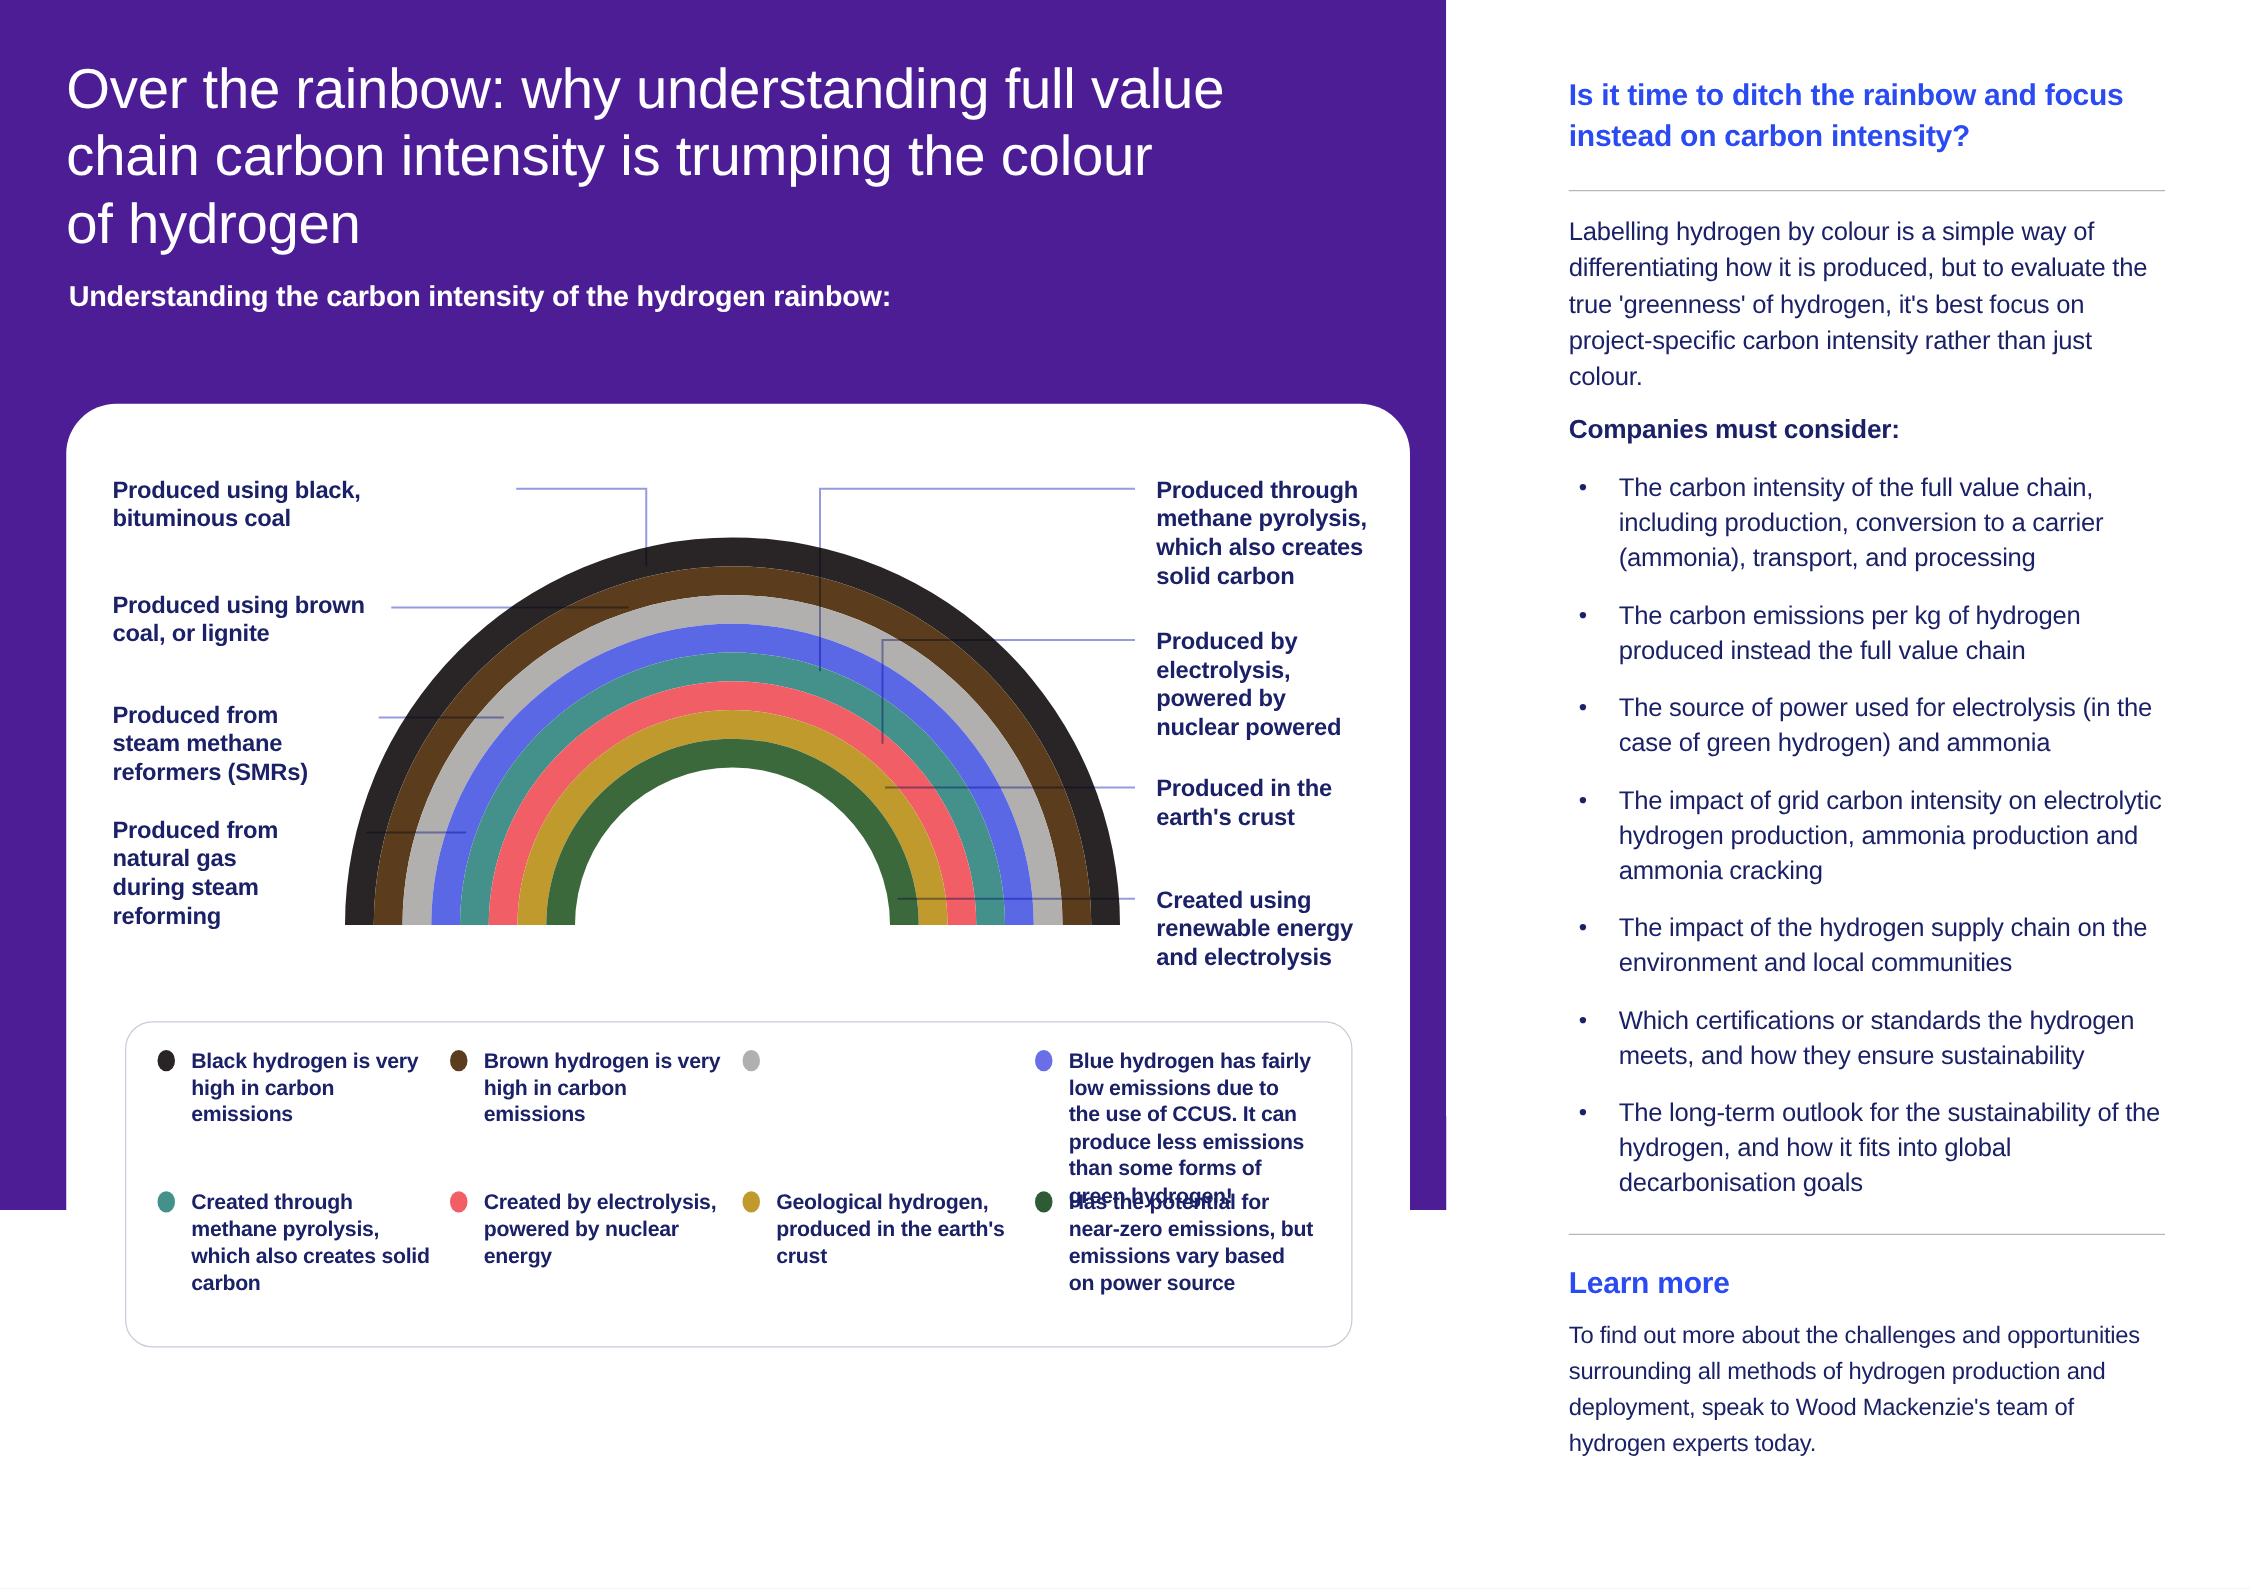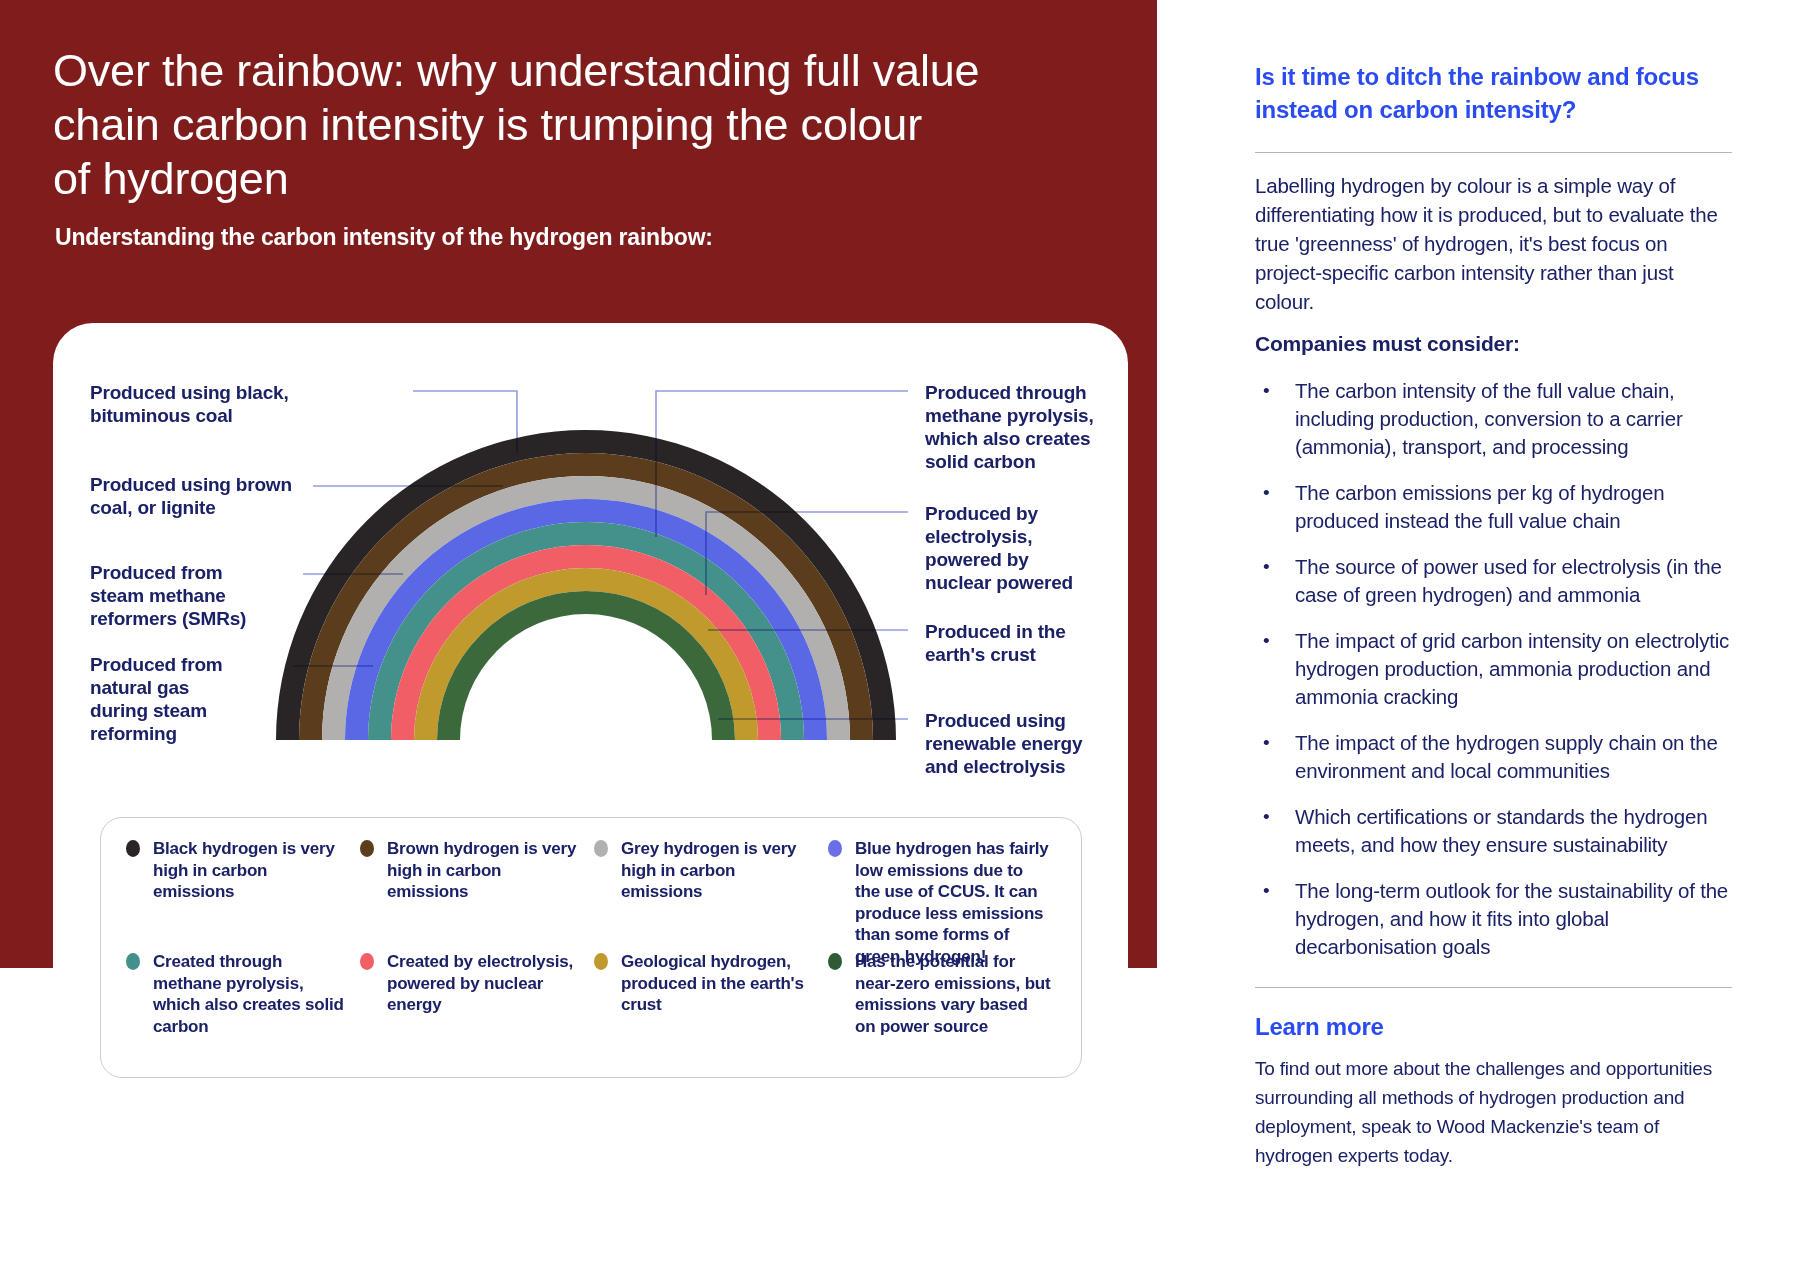--- a/index.html
+++ b/index.html
@@ -3,21 +3,21 @@
 <meta charset="utf-8">
 <style>
   html,body{margin:0;padding:0;background:#e8e8e8;}
   *{box-sizing:border-box;}
   .stage{
     position:relative;width:1800px;height:1271px;overflow:hidden;
     font-family:"Liberation Sans",sans-serif;background:#ffffff;
     letter-spacing:-0.2px;
   }
   
-  .blue-panel{position:absolute;left:0;top:0;width:1157px;height:968px;background:#7f1d1d;}
+  .blue-panel{position:absolute;left:0;top:0;width:1157px;height:968px;background:#4c1d95;}
   .main-title{position:absolute;left:53px;top:44px;width:990px;color:#ffffff;
     font-size:45px;line-height:54px;font-weight:400;}
   .subtitle{position:absolute;left:55px;top:224px;color:#ffffff;font-size:23px;font-weight:700;}
   
   .card{position:absolute;left:53px;top:323px;width:1075px;height:795px;background:#ffffff;border-radius:40px;padding-left:46px;}
   .rainbow-svg{position:absolute;left:0;top:0;width:1075px;height:795px;}
   .connectors{mix-blend-mode:multiply;}
   .connectors path{fill:none;stroke:#959CDC;stroke-width:1.6px;}
   .arc-label{position:absolute;color:#1B2167;font-size:19px;line-height:23px;font-weight:600;}
   .arc-label div{white-space:nowrap;}
@@ -116,37 +116,36 @@
         <div>Produced by</div>
         <div>electrolysis,</div>
         <div>powered by</div>
         <div>nuclear powered</div>
       </div>
       <div class="arc-label" style="left:872px;top:297px;">
         <div>Produced in the</div>
         <div>earth's crust</div>
       </div>
       <div class="arc-label" style="left:872px;top:386px;">
-        <div>Produced using</div>
+        <div>Created using</div>
         <div>renewable energy</div>
         <div>and electrolysis</div>
       </div>
 
       <div class="legend-box">
         <div class="legend-item">
           <span class="legend-dot" style="background: rgb(41, 37, 38);"></span>
           <span class="legend-text">Black hydrogen is very high in carbon emissions</span>
         </div>
         <div class="legend-item">
           <span class="legend-dot" style="background: rgb(91, 61, 30);"></span>
           <span class="legend-text">Brown hydrogen is very high in carbon emissions</span>
         </div>
         <div class="legend-item">
           <span class="legend-dot" style="background: rgb(177, 176, 175);"></span>
-          <span class="legend-text">Grey hydrogen is very high in carbon emissions</span>
         </div>
         <div class="legend-item">
           <span class="legend-dot" style="background: rgb(106, 111, 232);"></span>
           <span class="legend-text">Blue hydrogen has fairly low emissions due to the use of CCUS. It can produce less emissions than some forms of green hydrogen!</span>
         </div>
         <div class="legend-item">
           <span class="legend-dot" style="background: rgb(67, 145, 138);"></span>
           <span class="legend-text">Created through methane pyrolysis, which also creates solid carbon</span>
         </div>
         <div class="legend-item">

